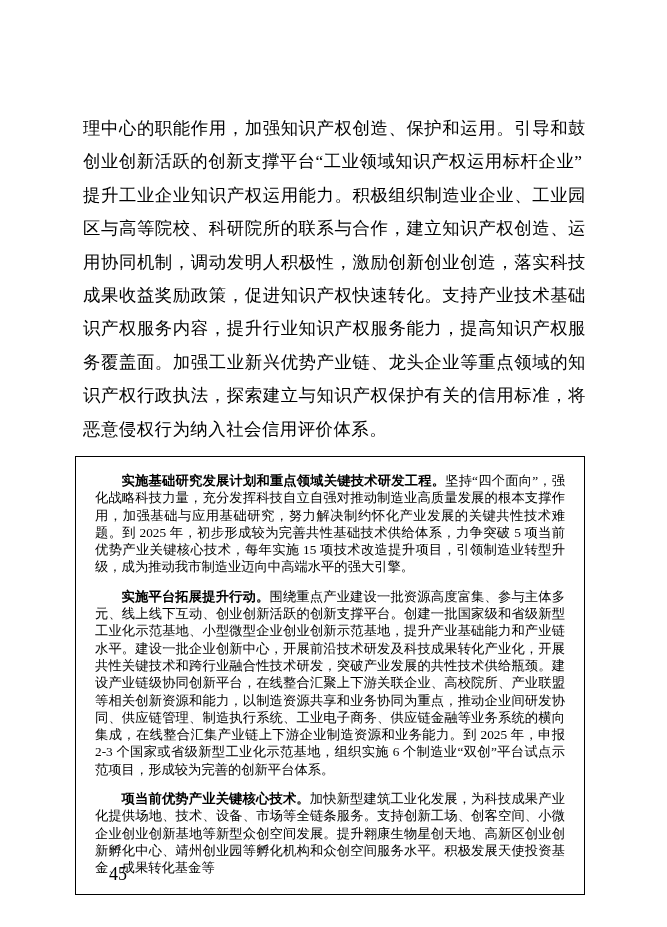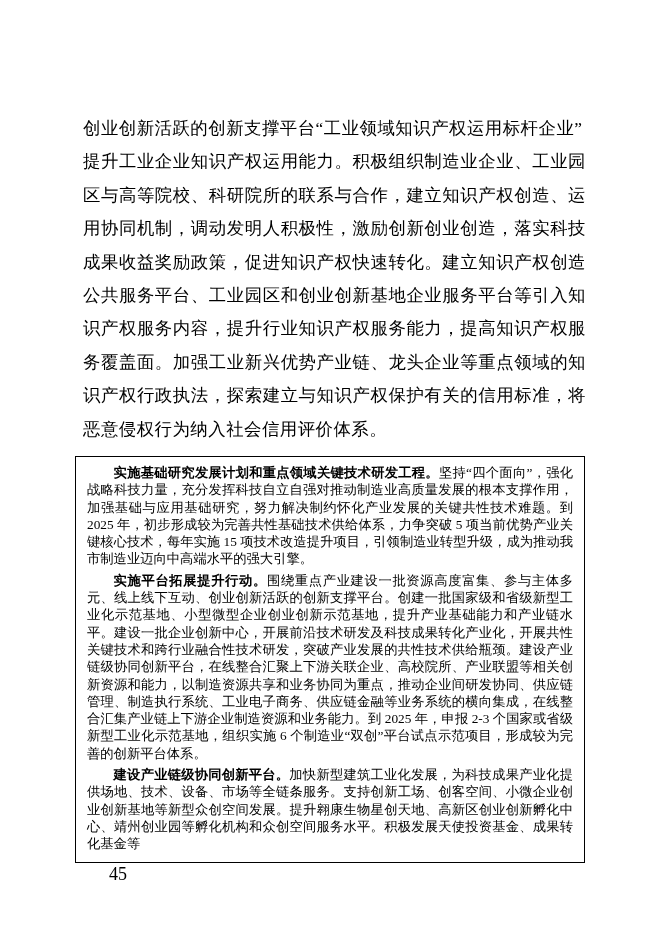--- a/index.html
+++ b/index.html
@@ -60,21 +60,21 @@
     letter-spacing: 0.5px;
   }
   .feature-box-body {
     padding: 3px 7px 5px 7px;
     font-size: 13.3px;
     line-height: 17.3px;
     text-align: justify;
     text-justify: inter-character;
   }
   .feature-box-body p {
-    margin: 4px;
+    margin: 12px;
     text-indent: 2em;
   }
   .feature-box-body .lead {
     font-weight: bold;
   }
 
   
   .page-number {
     position: absolute;
     left: 109px;
@@ -82,35 +82,35 @@
     font-size: 18px;
     line-height: 20px;
   }
 </style>
 </head>
 <body>
 
 <div class="page">
 
   <div class="main-text">
+    <div class="main-line">理中心的职能作用，加强知识产权创造、保护和运用。引导和鼓</div>
     <div class="main-line">创业创新活跃的创新支撑平台“工业领域知识产权运用标杆企业”，</div>
     <div class="main-line">提升工业企业知识产权运用能力。积极组织制造业企业、工业园</div>
     <div class="main-line">区与高等院校、科研院所的联系与合作，建立知识产权创造、运</div>
     <div class="main-line">用协同机制，调动发明人积极性，激励创新创业创造，落实科技</div>
-    <div class="main-line">成果收益奖励政策，促进知识产权快速转化。建立知识产权创造</div>
-    <div class="main-line">公共服务平台、工业园区和创业创新基地企业服务平台等引入知</div>
+    <div class="main-line">成果收益奖励政策，促进知识产权快速转化。支持产业技术基础</div>
     <div class="main-line">识产权服务内容，提升行业知识产权服务能力，提高知识产权服</div>
     <div class="main-line">务覆盖面。加强工业新兴优势产业链、龙头企业等重点领域的知</div>
     <div class="main-line">识产权行政执法，探索建立与知识产权保护有关的信用标准，将</div>
     <div class="main-line last">恶意侵权行为纳入社会信用评价体系。</div>
   </div>
 
   <div class="feature-box">
     <div class="feature-box-body">
       <p><span class="lead">实施基础研究发展计划和重点领域关键技术研发工程。</span><span>坚持“四个面向”，强化战略科技力量，充分发挥科技自立自强对推动制造业高质量发展的根本支撑作用，加强基础与应用基础研究，努力解决制约怀化产业发展的关键共性技术难题。到 2025 年，初步形成较为完善共性基础技术供给体系，力争突破 5 项当前优势产业关键核心技术，每年实施 15 项技术改造提升项目，引领制造业转型升级，成为推动我市制造业迈向中高端水平的强大引擎。</span></p>
       <p><span class="lead">实施平台拓展提升行动。</span><span>围绕重点产业建设一批资源高度富集、参与主体多元、线上线下互动、创业创新活跃的创新支撑平台。创建一批国家级和省级新型工业化示范基地、小型微型企业创业创新示范基地，提升产业基础能力和产业链水平。建设一批企业创新中心，开展前沿技术研发及科技成果转化产业化，开展共性关键技术和跨行业融合性技术研发，突破产业发展的共性技术供给瓶颈。建设产业链级协同创新平台，在线整合汇聚上下游关联企业、高校院所、产业联盟等相关创新资源和能力，以制造资源共享和业务协同为重点，推动企业间研发协同、供应链管理、制造执行系统、工业电子商务、供应链金融等业务系统的横向集成，在线整合汇集产业链上下游企业制造资源和业务能力。到 2025 年，申报 2-3 个国家或省级新型工业化示范基地，组织实施 6 个制造业“双创”平台试点示范项目，形成较为完善的创新平台体系。</span></p>
-      <p><span class="lead">建设产业链级协同创新平台。</span><span>加快新型建筑工业化发展，为科技成果产业化提供场地、技术、设备、市场等全链条服务。支持创新工场、创客空间、小微企业创业创新基地等新型众创空间发展。提升翱康生物星创天地、高新区创业创新孵化中心、靖州创业园等孵化机构和众创空间服务水平。积极发展天使投资基金、成果转化基金等</span></p>
+      <p><span class="lead">项当前优势产业关键核心技术。</span><span>加快新型建筑工业化发展，为科技成果产业化提供场地、技术、设备、市场等全链条服务。支持创新工场、创客空间、小微企业创业创新基地等新型众创空间发展。提升翱康生物星创天地、高新区创业创新孵化中心、靖州创业园等孵化机构和众创空间服务水平。积极发展天使投资基金、成果转化基金等</span></p>
     </div>
   </div>
 
   <div class="page-number">45</div>
 
 </div>
 
 </body></html>

